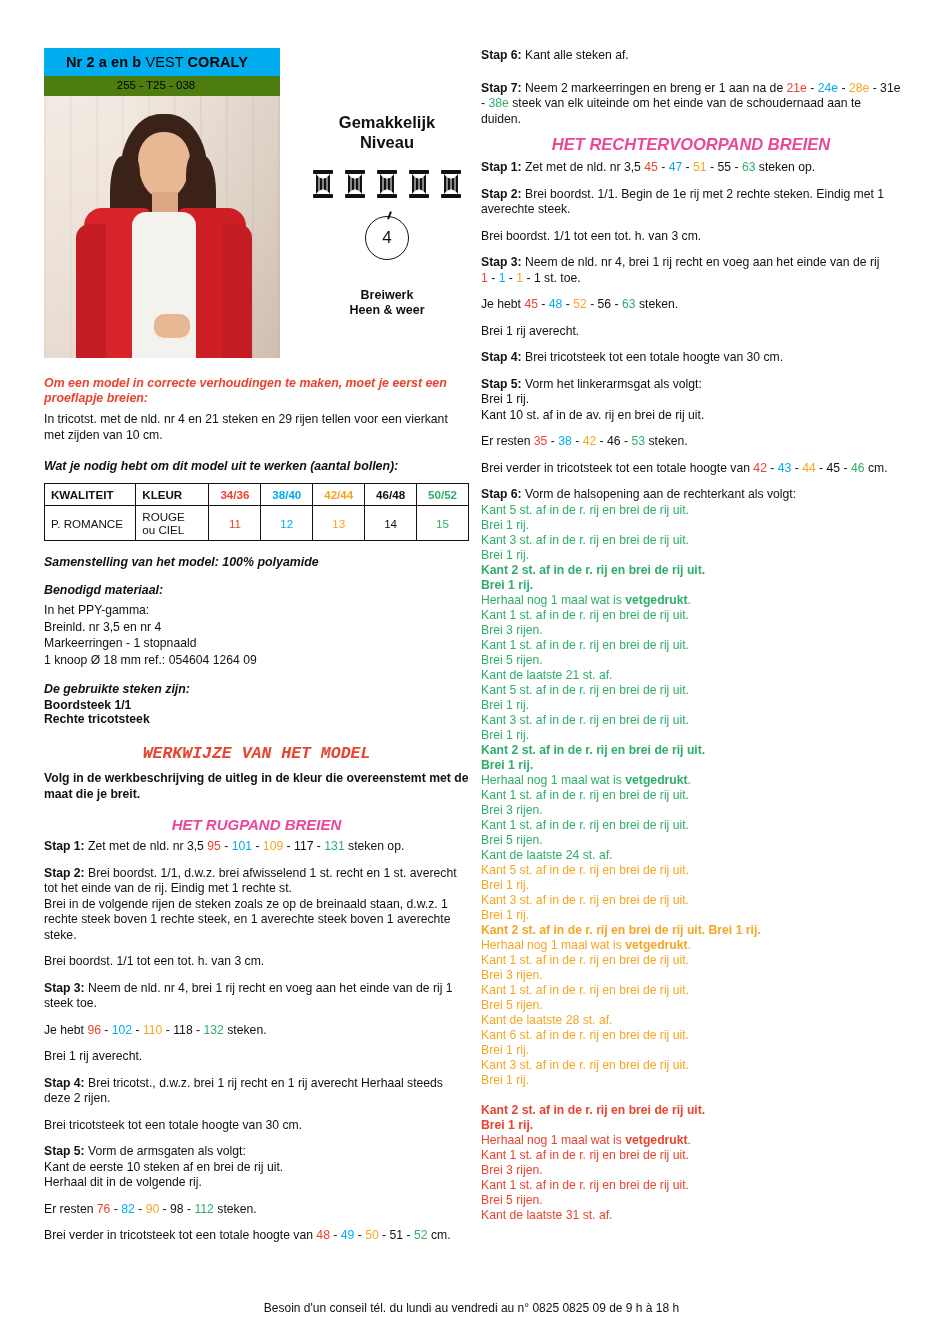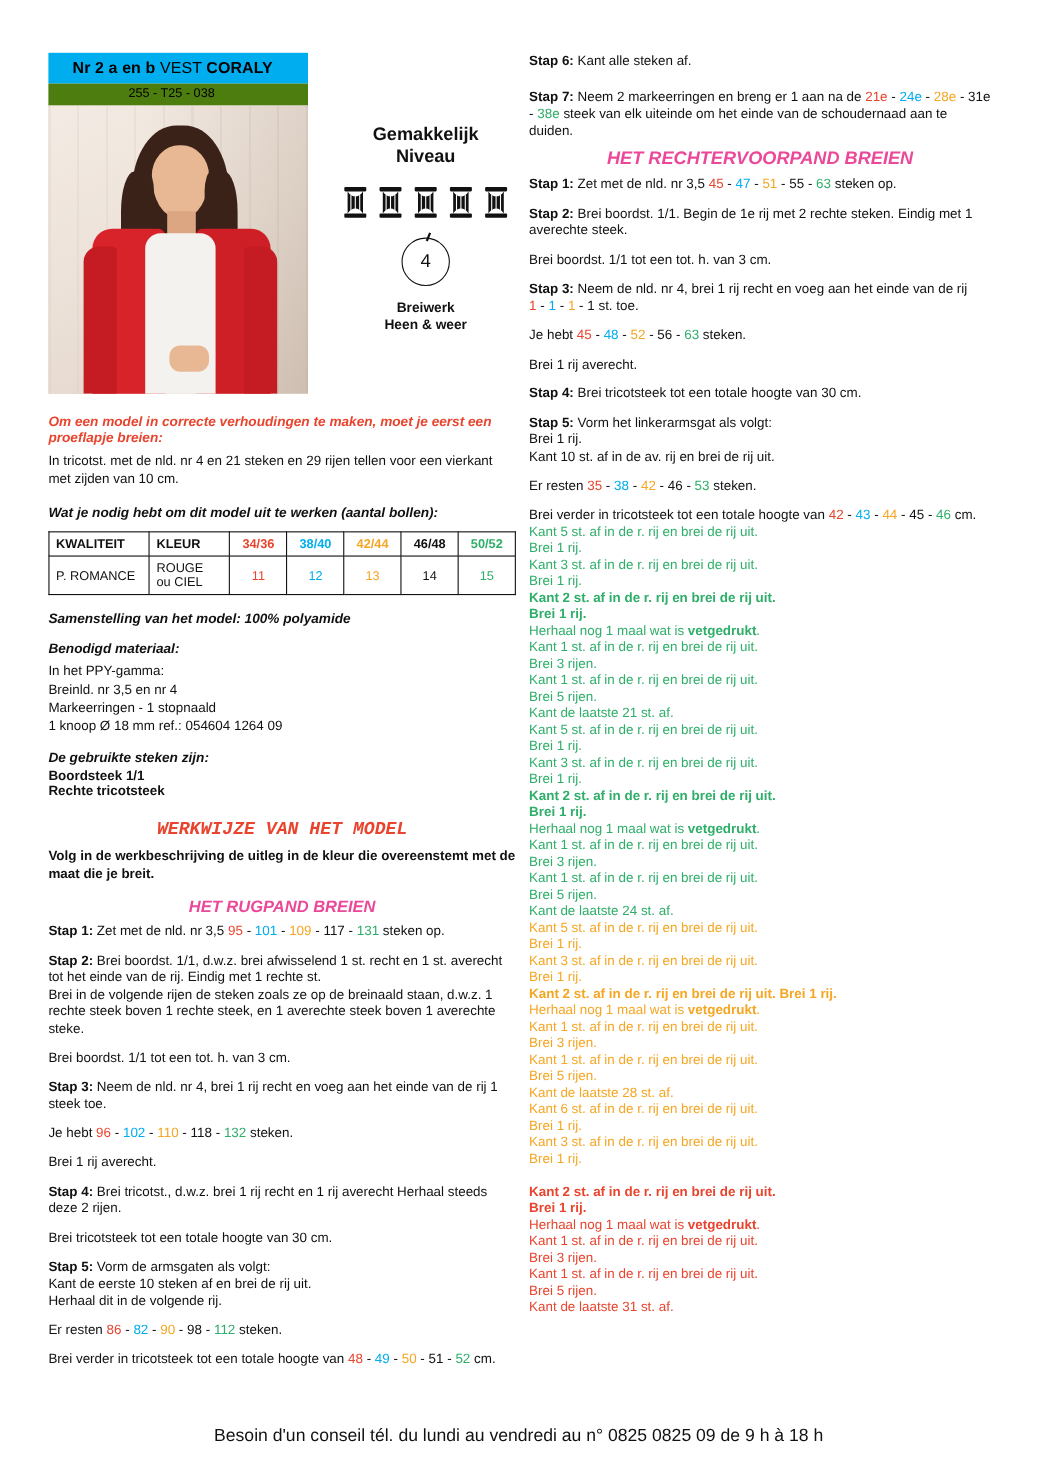--- a/index.html
+++ b/index.html
@@ -174,21 +174,21 @@
     position: absolute;
     left: 50%;
     top: -6px;
     width: 1.6px;
     height: 8px;
     background: #111;
     transform: rotate(22deg);
     transform-origin: bottom center;
   }
   .breiwerk {
-    margin-top: 13px;
+    margin-top: 28px;
     font-size: 12.5px;
     font-weight: bold;
     line-height: 15px;
   }
 
   
   p { margin: 0; }
   .blk { margin-top: 11px; font-size: 12.2px; line-height: 15.5px; }
   .blk.tight { margin-top: 6px; }
   .italic-red {
@@ -260,21 +260,21 @@
 
   .seq { line-height: 15px; font-size: 12.2px; }
   .seq p { margin: 0; }
 
   .footer {
     position: absolute;
     left: 0;
     bottom: 18px;
     width: 943px;
     text-align: center;
-    font-size: 16px;
+    font-size: 12px;
   }
   svg.bobbin { display: block; }
 </style>
 </head>
 <body>
 
 <div class="page">
 
   <div class="col-left">
 
@@ -426,21 +426,21 @@
     <p class="blk">Brei 1 rij averecht.</p>
 
     <p class="blk"><b class="step">Stap 4:</b><span> Brei tricotst., d.w.z. brei 1 rij recht en 1 rij averecht Herhaal steeds deze 2 rijen.</span></p>
 
     <p class="blk">Brei tricotsteek tot een totale hoogte van 30 cm.</p>
 
     <p class="blk"><b class="step">Stap 5:</b><span> Vorm de armsgaten als volgt:</span></p>
     <p class="blk tight" style="margin-top:0;">Kant de eerste 10 steken af en brei de rij uit.</p>
     <p class="blk tight" style="margin-top:0;">Herhaal dit in de volgende rij.</p>
 
-    <p class="blk"><span>Er resten </span><span class="c1">86</span> - <span class="c2">82</span> - <span class="c3">90</span> - <span class="c4">98</span> - <span class="c5">112</span><span> steken.</span></p>
+    <p class="blk"><span>Er resten </span><span class="c1">76</span> - <span class="c2">82</span> - <span class="c3">90</span> - <span class="c4">98</span> - <span class="c5">112</span><span> steken.</span></p>
 
     <p class="blk"><span>Brei verder in tricotsteek tot een totale hoogte van </span><span class="c1">48</span> - <span class="c2">49</span> - <span class="c3">50</span> - <span class="c4">51</span> - <span class="c5">52</span><span> cm.</span></p>
 
   </div>
 
   <div class="col-right">
 
     <p class="blk tight" style="margin-top:0;"><b class="step">Stap 6:</b><span> Kant alle steken af.</span></p>
 
     <p class="blk" style="margin-top:17px;"><b class="step">Stap 7:</b><span> Neem 2 markeerringen en breng er 1 aan na de </span><span class="c1">21e</span> - <span class="c2">24e</span> - <span class="c3">28e</span> - <span class="c4">31e</span> - <span class="c5">38e</span><span> steek van elk uiteinde om het einde van de schoudernaad aan te duiden.</span></p>
@@ -463,20 +463,21 @@
     <p class="blk"><b class="step">Stap 4:</b><span> Brei tricotsteek tot een totale hoogte van 30 cm.</span></p>
 
     <p class="blk"><b class="step">Stap 5:</b><span> Vorm het linkerarmsgat als volgt:</span></p>
     <p class="blk tight" style="margin-top:0;">Brei 1 rij.</p>
     <p class="blk tight" style="margin-top:0;">Kant 10 st. af in de av. rij en brei de rij uit.</p>
 
     <p class="blk"><span>Er resten </span><span class="c1">35</span> - <span class="c2">38</span> - <span class="c3">42</span> - <span class="c4">46</span> - <span class="c5">53</span><span> steken.</span></p>
 
     <p class="blk"><span>Brei verder in tricotsteek tot een totale hoogte van </span><span class="c1">42</span> - <span class="c2">43</span> - <span class="c3">44</span> - <span class="c4">45</span> - <span class="c5">46</span><span> cm.</span></p>
 
+    <p class="blk"><b class="step">Stap 6:</b><span> Vorm de halsopening aan de rechterkant als volgt:</span></p>
 
     <div class="seq" id="neck-seq">
         <p class="green">Kant 5 st. af in de r. rij en brei de rij uit.</p>
         <p class="green">Brei 1 rij.</p>
         <p class="green">Kant 3 st. af in de r. rij en brei de rij uit.</p>
         <p class="green">Brei 1 rij.</p>
         <p class="green" style="font-weight: bold;">Kant 2 st. af in de r. rij en brei de rij uit.</p>
         <p class="green" style="font-weight: bold;">Brei 1 rij.</p>
         <p class="green">Herhaal nog 1 maal wat is <b>vetgedrukt</b>.</p>
         <p class="green">Kant 1 st. af in de r. rij en brei de rij uit.</p>

